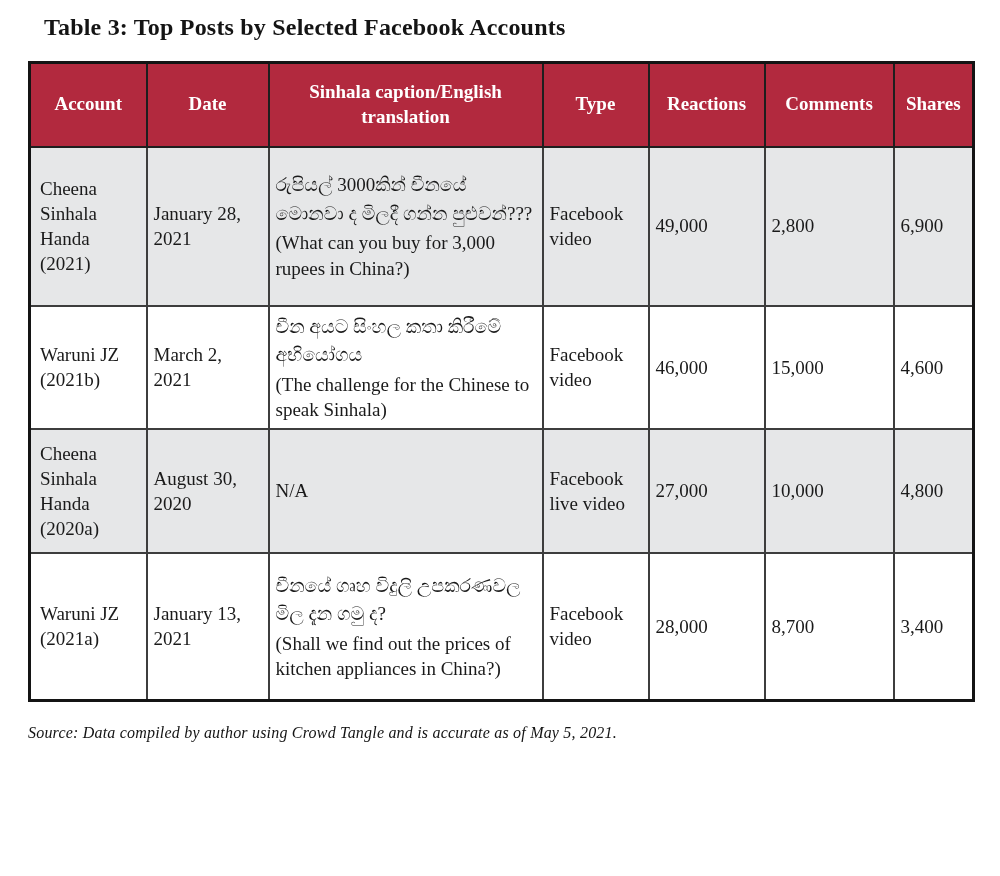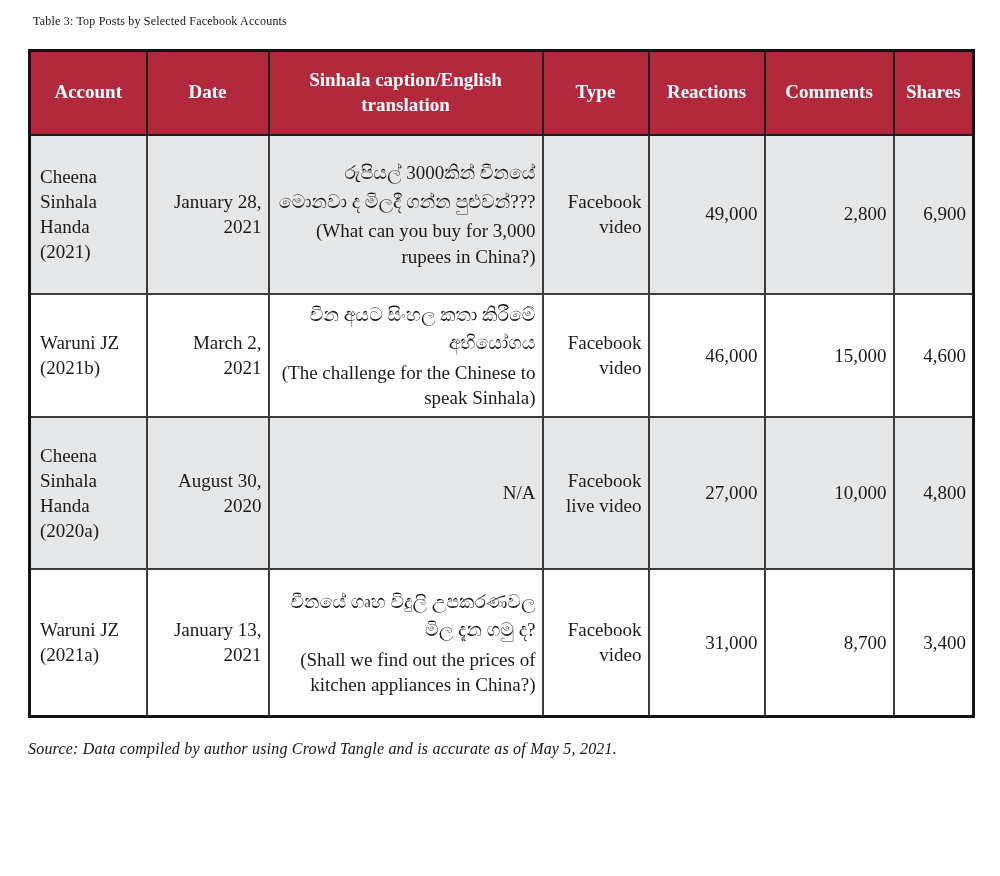--- a/index.html
+++ b/index.html
@@ -11,24 +11,24 @@
     width: 1000px;
     height: 876px;
     font-family: "Liberation Serif", "DejaVu Serif", serif;
     color: #1a1a1a;
     overflow: hidden;
   }
   .page {
     padding: 10px 28px 0 28px;
   }
   .table-title {
-    font-size: 12px;
-    font-weight: normal;
+    font-size: 24px;
+    font-weight: bold;
     color: #141414;
-    margin: 4px 0 20px 5px;
+    margin: 4px 0 20px 16px;
     letter-spacing: 0.2px;
   }
   table.data-table {
     border-collapse: collapse;
     width: 944px;
     table-layout: fixed;
     border: 3px solid #141414;
   }
   table.data-table th,
   table.data-table td {
@@ -41,21 +41,21 @@
     font-weight: bold;
     text-align: center;
     vertical-align: middle;
     padding: 6px 4px;
     line-height: 1.3;
     border-color: #1e1e1e;
   }
   tr.header-row { height: 84px; }
   td {
     font-size: 19px;
-    text-align: right;
+    text-align: left;
     vertical-align: middle;
     padding: 6px 6px;
     line-height: 1.32;
   }
   td.cell-account {
     text-align: left;
     padding-left: 9px;
     padding-right: 4px;
   }
   tr.row-odd td { background: #E6E7E8; }
@@ -124,41 +124,41 @@
         <td class="cell-caption">
           <div class="caption-sinhala">චීන අයට සිංහල කතා කිරීමේ අභියෝගය</div>
           <div class="caption-english">(The challenge for the Chinese to speak Sinhala)</div>
         </td>
         <td class="cell-type">Facebook video</td>
         <td class="cell-reactions">46,000</td>
         <td class="cell-comments">15,000</td>
         <td class="cell-shares">4,600</td>
       </tr>
 
-      <tr class="row-odd" style="height:152px">
+      <tr class="row-odd" style="height:124px">
         <td class="cell-account">Cheena Sinhala Handa (2020a)</td>
         <td class="cell-date">August 30, 2020</td>
         <td class="cell-caption">
           <div class="caption-english">N/A</div>
         </td>
         <td class="cell-type">Facebook live video</td>
         <td class="cell-reactions">27,000</td>
         <td class="cell-comments">10,000</td>
         <td class="cell-shares">4,800</td>
       </tr>
 
       <tr class="row-even" style="height:148px">
         <td class="cell-account">Waruni JZ (2021a)</td>
         <td class="cell-date">January 13, 2021</td>
         <td class="cell-caption">
           <div class="caption-sinhala">චීනයේ ගෘහ විදුලි උපකරණවල මිල දැන ගමු ද?</div>
           <div class="caption-english">(Shall we find out the prices of kitchen appliances in China?)</div>
         </td>
         <td class="cell-type">Facebook video</td>
-        <td class="cell-reactions">31,000</td>
+        <td class="cell-reactions">28,000</td>
         <td class="cell-comments">8,700</td>
         <td class="cell-shares">3,400</td>
       </tr>
 
 
     </tbody>
   </table>
 
   <div class="source-note">Source: Data compiled by author using Crowd Tangle and is accurate as of May 5, 2021.</div>
 

